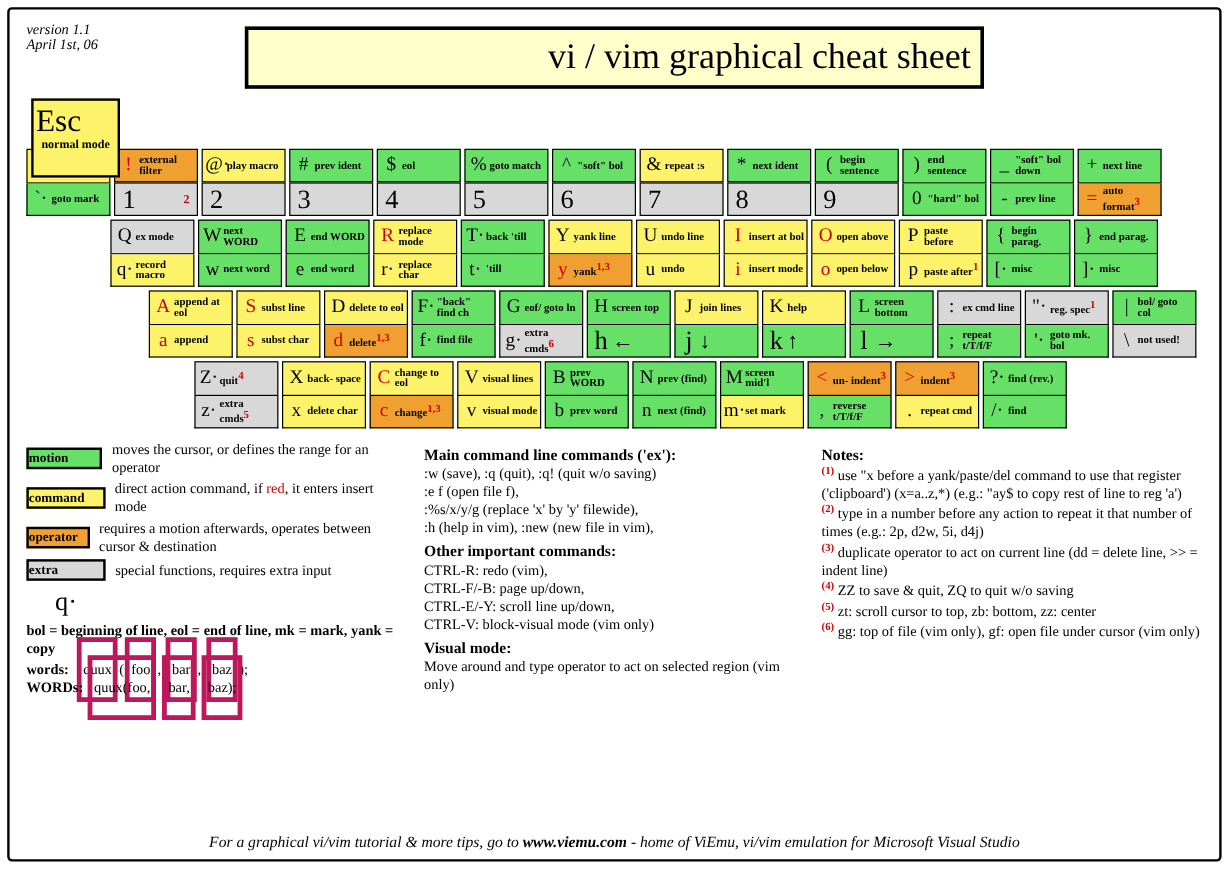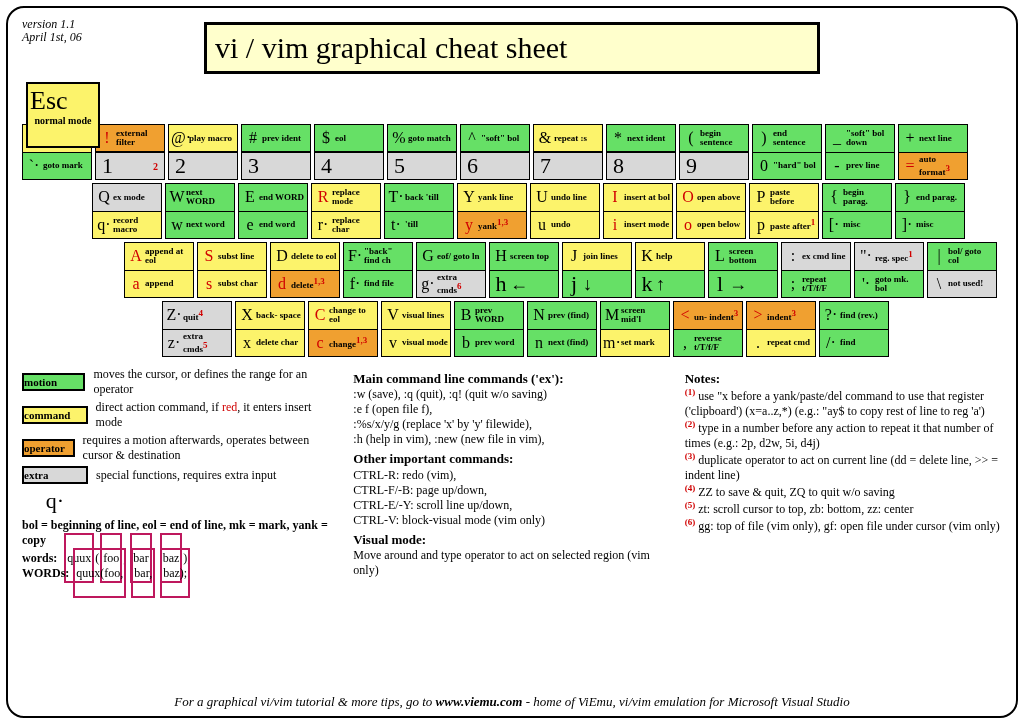--- a/index.html
+++ b/index.html
@@ -1,19 +1,19 @@
 <!DOCTYPE html>
 <html><head>
 <meta charset="utf-8">
 <style>
   *{box-sizing:border-box;margin:0;padding:0}
   body{font-family:"Century Schoolbook",Georgia,serif;background:#fff;width:1024px;height:724px;position:relative;overflow:hidden}
-  .page{position:absolute;top:6px;left:6px;right:6px;bottom:6px;border:2px solid #000;border-radius:18px;padding:10px 14px 8px}
+  .page{position:absolute;top:6px;left:6px;right:6px;bottom:6px;border:2px solid #000;border-radius:4px;padding:10px 14px 8px}
   .ver{font-style:italic;font-size:12px;line-height:1.1;position:absolute;top:10px;left:14px}
-  .title{width:616px;margin:4px auto 10px;text-align:left;background:#ffffcc;border:3px solid #000;padding:6px 8px;font-size:30px}
+  .title{width:616px;margin:4px auto 10px;text-align:right;background:#ffffcc;border:3px solid #000;padding:6px 8px;font-size:30px}
   .esc{position:absolute;top:74px;left:18px;width:74px;height:66px;background:#fcf36b;border:2px solid #000;text-align:center;padding:2px}
   .esc .g{font-size:26px;font-family:Liberation Serif, serif}
   .esc .s{font-size:10px;font-weight:bold;line-height:1}
   .rows{margin-top:50px}
   .row{display:flex;gap:3px;margin-bottom:3px}
   .off1{margin-left:70px}
   .off2{margin-left:102px}
   .off3{margin-left:140px}
   .key{width:70px;height:56px;display:flex;flex-direction:column}
   .half{flex:1;border:1.5px solid #000;padding:1px 2px;display:flex;align-items:center;overflow:hidden}
@@ -26,21 +26,21 @@
   .o{background:#f0a030}
   .x{background:#d8d8d8}
   .red{color:#d00000}
   .num{width:70px;height:28px;border:1.5px solid #000;background:#d8d8d8;font-size:22px;padding:0 6px;display:flex;align-items:center;justify-content:space-between}
   .num .sup{font-size:10px;color:#d00000;font-weight:bold}
   .sup{font-size:9px;color:#d00000;font-weight:bold;vertical-align:super}
   .bottom{display:flex;margin-top:10px;gap:14px;font-size:12px;line-height:1.25}
   .col{flex:1}
   .legend{display:flex;align-items:center;margin-bottom:3px}
   .lbox{width:66px;height:18px;border:2px solid #000;margin-right:8px;font-size:11px;font-weight:bold;line-height:14px}
-  .tok{border:2px solid #be185d;padding:16px 1px;margin:0 1px}
+  .tok{border:4px solid #be185d;padding:16px 1px;margin:0 1px}
   .ftr{position:absolute;bottom:6px;left:0;right:0;text-align:center;font-size:13px;font-style:italic}
   h4{font-size:13px;margin-top:4px}
   .note .sup{font-style:normal}
 </style>
 </head>
 <body>
 
 <div class="page">
  <div class="ver"><span>version 1.1</span><br><span>April 1st, 06</span></div>
  <div class="title">vi / vim graphical cheat sheet</div>

